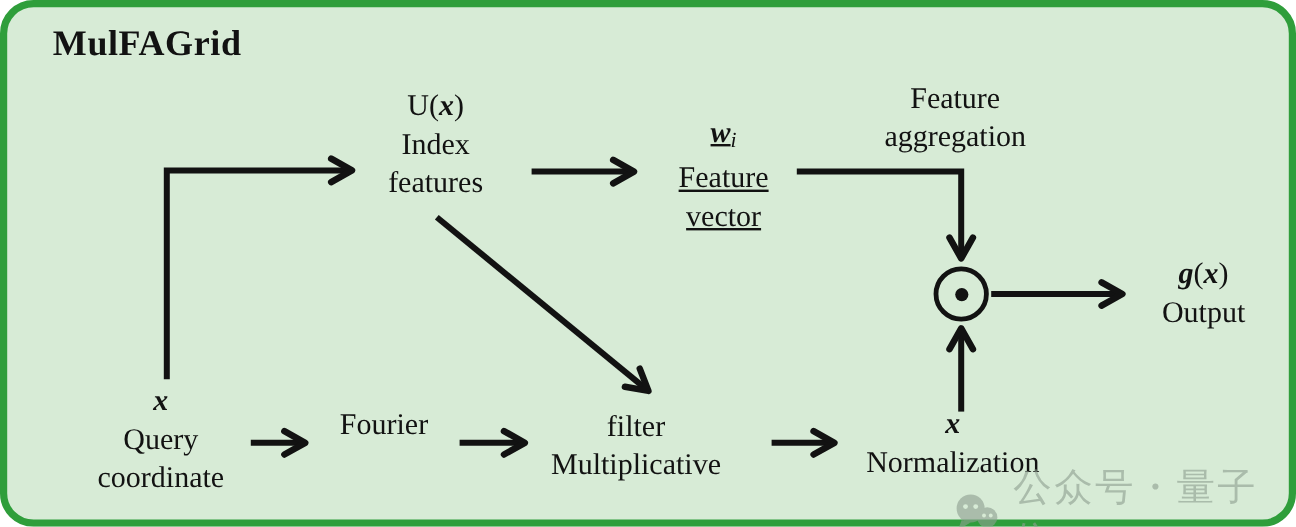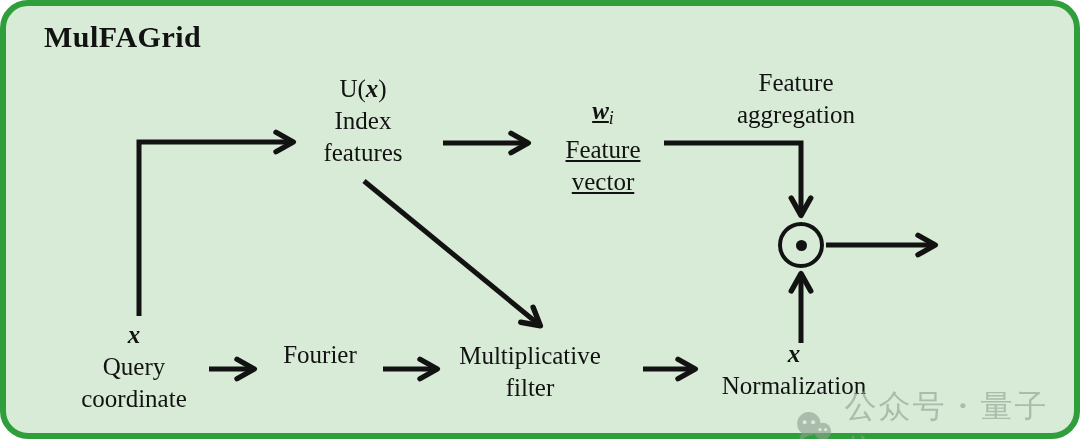--- a/index.html
+++ b/index.html
@@ -113,29 +113,33 @@
       <div class="mi">x</div>
       <div>Query</div>
       <div>coordinate</div>
     </div>
 
     <div class="node" style="left:314px;top:333px;">
       <div>Fourier</div>
     </div>
 
     <div class="node" style="left:524px;top:334px;">
+      <div>filter</div>
       <div>Multiplicative</div>
-      <div>filter</div>
     </div>
 
     <div class="node" style="left:788px;top:332px;">
       <div class="mi">x</div>
       <div>Normalization</div>
     </div>
 
+    <div class="node" style="left:997px;top:207px;">
+      <div><span class="mi">g</span><span>(</span><span class="mi">x</span><span>)</span></div>
+      <div>Output</div>
+    </div>
 
     <div class="opnode">
       <div class="opdot"></div>
     </div>
 
     <div class="watermark">
       <svg class="wm-icon" width="44" height="40" viewBox="0 0 40 36">
         <g fill="currentColor">
           <circle cx="14" cy="14" r="11"></circle>
           <path d="M7,23 L4,31 L14,25 Z"></path>

